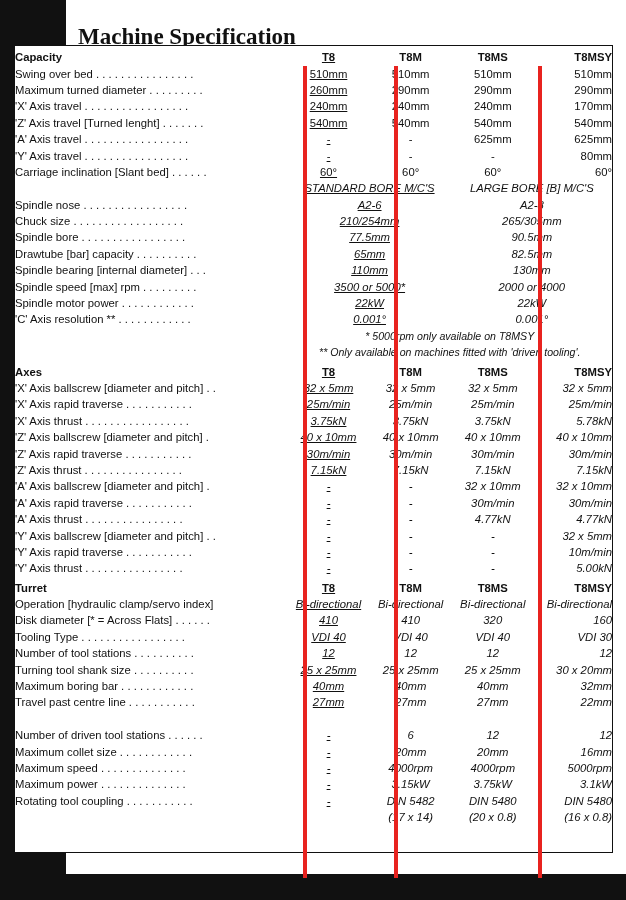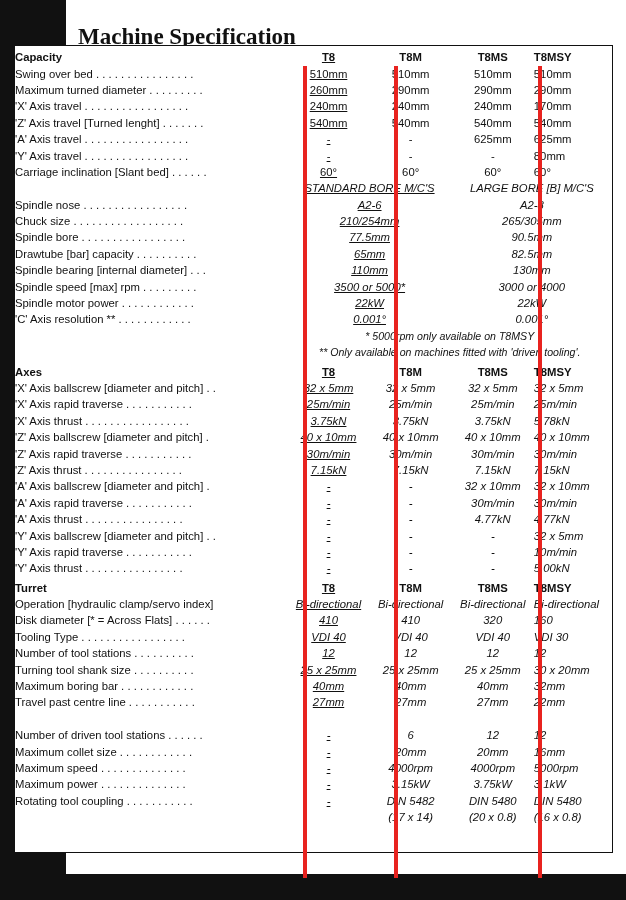--- a/index.html
+++ b/index.html
@@ -70,21 +70,21 @@
     vertical-align: middle;
     white-space: nowrap;
   }
   td.lbl {
     padding-left: 7px;
     width: 272px;
   }
   td.c1 { width: 82px; text-align: center; text-decoration: underline; }
   td.c2 { width: 82px; text-align: center; }
   td.c3 { width: 82px; text-align: center; margin-top: 8px; }
-  td.c4 { width: 78px; text-align: left; }
+  td.c4 { width: 78px; text-align: right; }
   tr.section td.lbl { font-weight: bold; }
   tr.section td { font-weight: bold; padding-top: 3px; }
   tr.section td.c1, tr.section td.c2, tr.section td.c3, tr.section td.c4 {
     font-weight: bold;
   }
   .ital { font-style: italic; }
   .note {
     font-style: italic;
     font-size: 10.6px;
     text-align: center;
@@ -199,21 +199,21 @@
           <td class="c3 ital" colspan="2" style="text-align:center;">82.5mm</td>
         </tr>
         <tr>
           <td class="lbl">Spindle bearing [internal diameter]  . . .</td>
           <td class="c1 ital" colspan="2" style="text-align:center;">110mm</td>
           <td class="c3 ital" colspan="2" style="text-align:center;">130mm</td>
         </tr>
         <tr>
           <td class="lbl">Spindle speed [max] rpm  . . . . . . . . .</td>
           <td class="c1 ital" colspan="2" style="text-align:center;">3500 or 5000*</td>
-          <td class="c3 ital" colspan="2" style="text-align:center;">3000 or 4000</td>
+          <td class="c3 ital" colspan="2" style="text-align:center;">2000 or 4000</td>
         </tr>
         <tr>
           <td class="lbl">Spindle motor power  . . . . . . . . . . . .</td>
           <td class="c1 ital" colspan="2" style="text-align:center;">22kW</td>
           <td class="c3 ital" colspan="2" style="text-align:center;">22kW</td>
         </tr>
         <tr>
           <td class="lbl">'C' Axis resolution **  . . . . . . . . . . . .</td>
           <td class="c1 ital" colspan="2" style="text-align:center;">0.001°</td>
           <td class="c3 ital" colspan="2" style="text-align:center;">0.001°</td>

